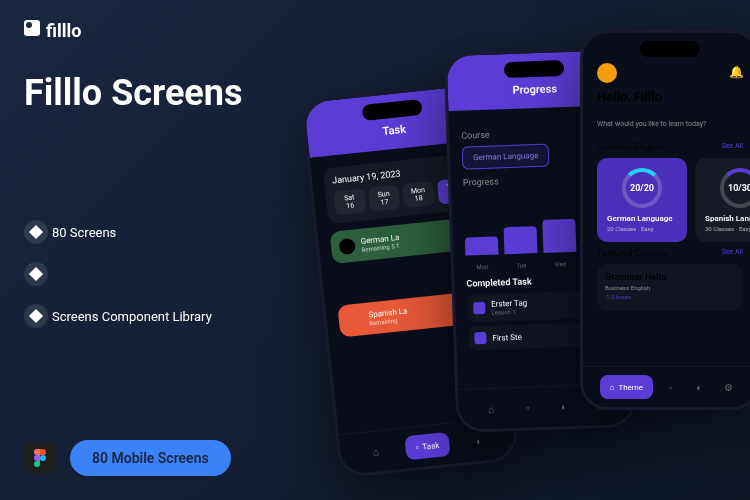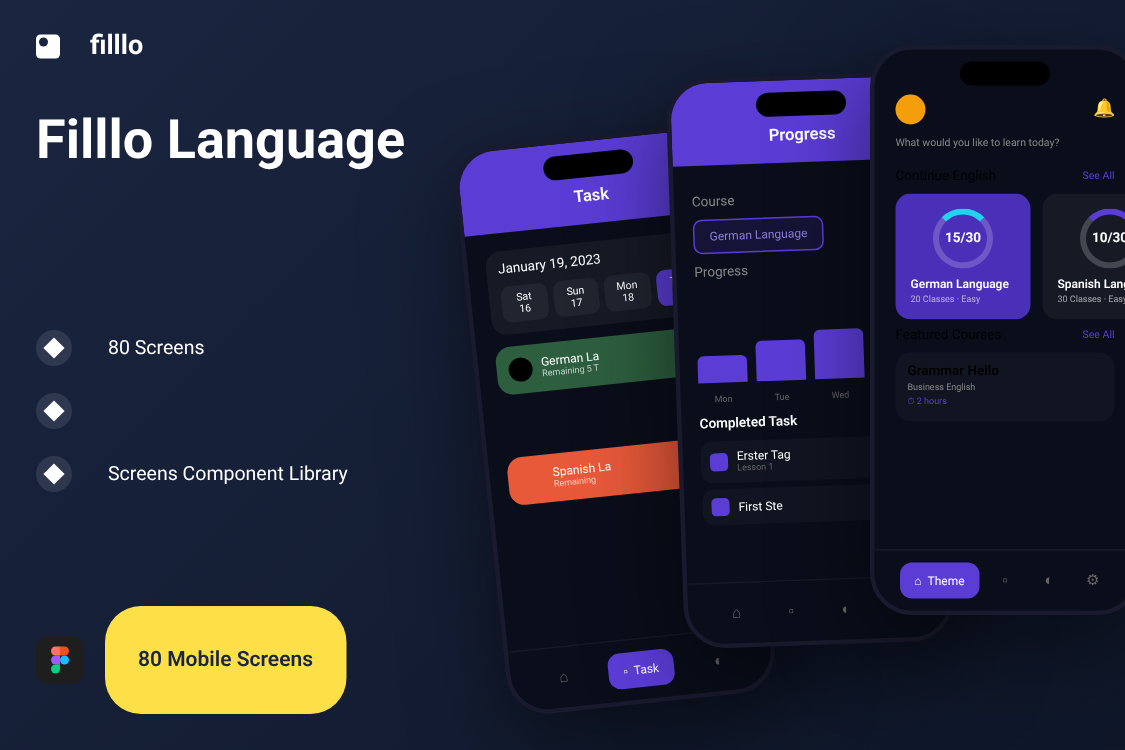--- a/index.html
+++ b/index.html
@@ -1,27 +1,27 @@
 <!DOCTYPE html>
 <html><head>
 <meta charset="utf-8">
 <style>
 *{margin:0;padding:0;box-sizing:border-box;font-family:-apple-system,BlinkMacSystemFont,'Segoe UI',Roboto,sans-serif}
 body{width:750px;height:500px;background:linear-gradient(135deg,#1a2540 0%,#0f1729 100%);overflow:hidden;position:relative}
-.logo{position:absolute;top:20px;left:24px;color:#fff;font-weight:700;font-size:18px;display:flex;align-items:center;gap:20px}
+.logo{position:absolute;top:20px;left:24px;color:#fff;font-weight:700;font-size:18px;display:flex;align-items:flex-start;gap:6px}
 .logo-icon{width:16px;height:16px;background:#fff;border-radius:3px;position:relative}
 .logo-icon::before{content:'';position:absolute;width:6px;height:6px;background:#1a2540;border-radius:50%;top:2px;left:2px}
 .title{position:absolute;top:70px;left:24px;color:#fff;font-size:36px;font-weight:700;line-height:1.3}
 .features{position:absolute;top:220px;left:24px;display:flex;flex-direction:column;gap:18px}
-.feature{display:flex;align-items:center;gap:24px;color:#fff;font-size:13px}
+.feature{display:flex;align-items:center;gap:4px;color:#fff;font-size:13px}
 .feature-icon{width:24px;height:24px;background:rgba(255,255,255,0.1);border-radius:50%;display:flex;align-items:center;justify-content:center}
 .diamond{width:10px;height:10px;background:#fff;transform:rotate(45deg)}
 .badge-row{position:absolute;bottom:24px;left:24px;display:flex;align-items:center;gap:14px}
 .figma-icon{width:32px;height:32px;background:#1e1e1e;border-radius:8px;display:flex;align-items:center;justify-content:center;font-size:16px}
-.badge{background:#fde047;color:#1a2540;padding:28px 22px;border-radius:24px;font-weight:600;font-size:14px}
+.badge{background:#3b82f6;color:#1a2540;padding:10px 22px;border-radius:24px;font-weight:600;font-size:14px}
 .phones{position:absolute;right:-30px;top:30px;width:460px;height:480px}
 .phone{position:absolute;width:180px;height:380px;background:#0a0e1a;border-radius:28px;border:3px solid #1a1a2e;overflow:hidden;box-shadow:0 20px 60px rgba(0,0,0,0.5)}
 .phone-notch{position:absolute;top:8px;left:50%;transform:translateX(-50%);width:60px;height:16px;background:#000;border-radius:10px;z-index:10}
 .phone1{left:0;top:60px;transform:rotate(-6deg)}
 .phone2{left:130px;top:20px;transform:rotate(-2deg)}
 .phone3{left:260px;top:0}
 .p-header{background:#5b3dd6;padding:30px 14px 12px;color:#fff;font-size:11px;text-align:center;font-weight:600}
 .p-content{padding:12px;color:#fff;font-size:9px}
 .date-box{background:rgba(255,255,255,0.05);border-radius:10px;padding:8px;margin-bottom:8px;font-size:9px}
 .days{display:flex;gap:4px;margin-top:6px}
@@ -34,21 +34,21 @@
 .section-label{font-size:9px;color:#888;margin:8px 0 6px}
 .bars{display:flex;gap:6px;align-items:flex-end;height:60px;margin:8px 0}
 .bar{flex:1;background:#5b3dd6;border-radius:4px 4px 0 0}
 .bar.orange{background:#f59e0b}
 .bar-labels{display:flex;gap:6px;font-size:6px;color:#666}
 .bar-labels span{flex:1;text-align:center}
 .completed-item{background:rgba(255,255,255,0.03);border-radius:8px;padding:6px;margin:4px 0;font-size:8px;display:flex;align-items:center;gap:6px}
 .play-ic{width:12px;height:12px;background:#5b3dd6;border-radius:3px}
 .hello{padding:30px 14px 8px}
 .hello h3{font-size:13px;font-weight:700}
-.hello p{font-size:7px;color:#888;margin-top:2px}
+.hello p{font-size:7px;color:#888;margin-top:16px}
 .avatar{width:20px;height:20px;background:#f59e0b;border-radius:50%;position:absolute;top:30px;left:14px}
 .bell{position:absolute;top:32px;right:14px;width:14px;height:14px;color:#fff;font-size:12px}
 .sec-head{display:flex;justify-content:space-between;padding:0 14px;font-size:9px;margin:6px 0}
 .sec-head .all{color:#5b3dd6;font-size:7px}
 .cards{display:flex;gap:8px;padding:0 14px;overflow:hidden}
 .course-card{background:#4a2fb8;border-radius:10px;padding:10px;min-width:90px;color:#fff}
 .course-card.dark{background:rgba(255,255,255,0.05)}
 .ring{width:40px;height:40px;border-radius:50%;border:4px solid rgba(255,255,255,0.2);border-top-color:#22d3ee;margin:0 auto 6px;display:flex;align-items:center;justify-content:center;font-size:9px;font-weight:700}
 .ring.dark{border-top-color:#5b3dd6}
 .course-card h4{font-size:8px;font-weight:600}
@@ -63,21 +63,21 @@
 </style>
 </head>
 <body>
 
 <div class="logo">
   <span class="logo-icon"></span>
   <span>filllo</span>
 </div>
 
 <div class="title">
-  <div>Filllo Language</div>
+  <div>Filllo Screens</div>
 </div>
 
 <div class="features">
   <div class="feature">
     <span class="feature-icon">
         <span class="diamond"></span>
       </span>
     <span>80 Screens</span>
   </div>
   <div class="feature">
@@ -196,29 +196,30 @@
       <div class="nav-item">◐</div>
       <div class="nav-item">⚙</div>
     </div>
   </div>
 
   <div class="phone phone3">
     <div class="phone-notch"></div>
     <div class="avatar"></div>
     <div class="bell">🔔</div>
     <div class="hello" style="padding-top:56px">
+      <h3>Hello, Filllo</h3>
       <p>What would you like to learn today?</p>
     </div>
     <div class="sec-head">
       <span>Continue English</span>
       <span class="all">See All</span>
     </div>
     <div class="cards">
       <div class="course-card">
-        <div class="ring">15/30</div>
+        <div class="ring">20/20</div>
         <h4>German Language</h4>
         <p>20 Classes · Easy</p>
       </div>
       <div class="course-card dark">
         <div class="ring dark">10/30</div>
         <h4>Spanish Language</h4>
         <p>30 Classes · Easy</p>
       </div>
     </div>
     <div class="sec-head">

